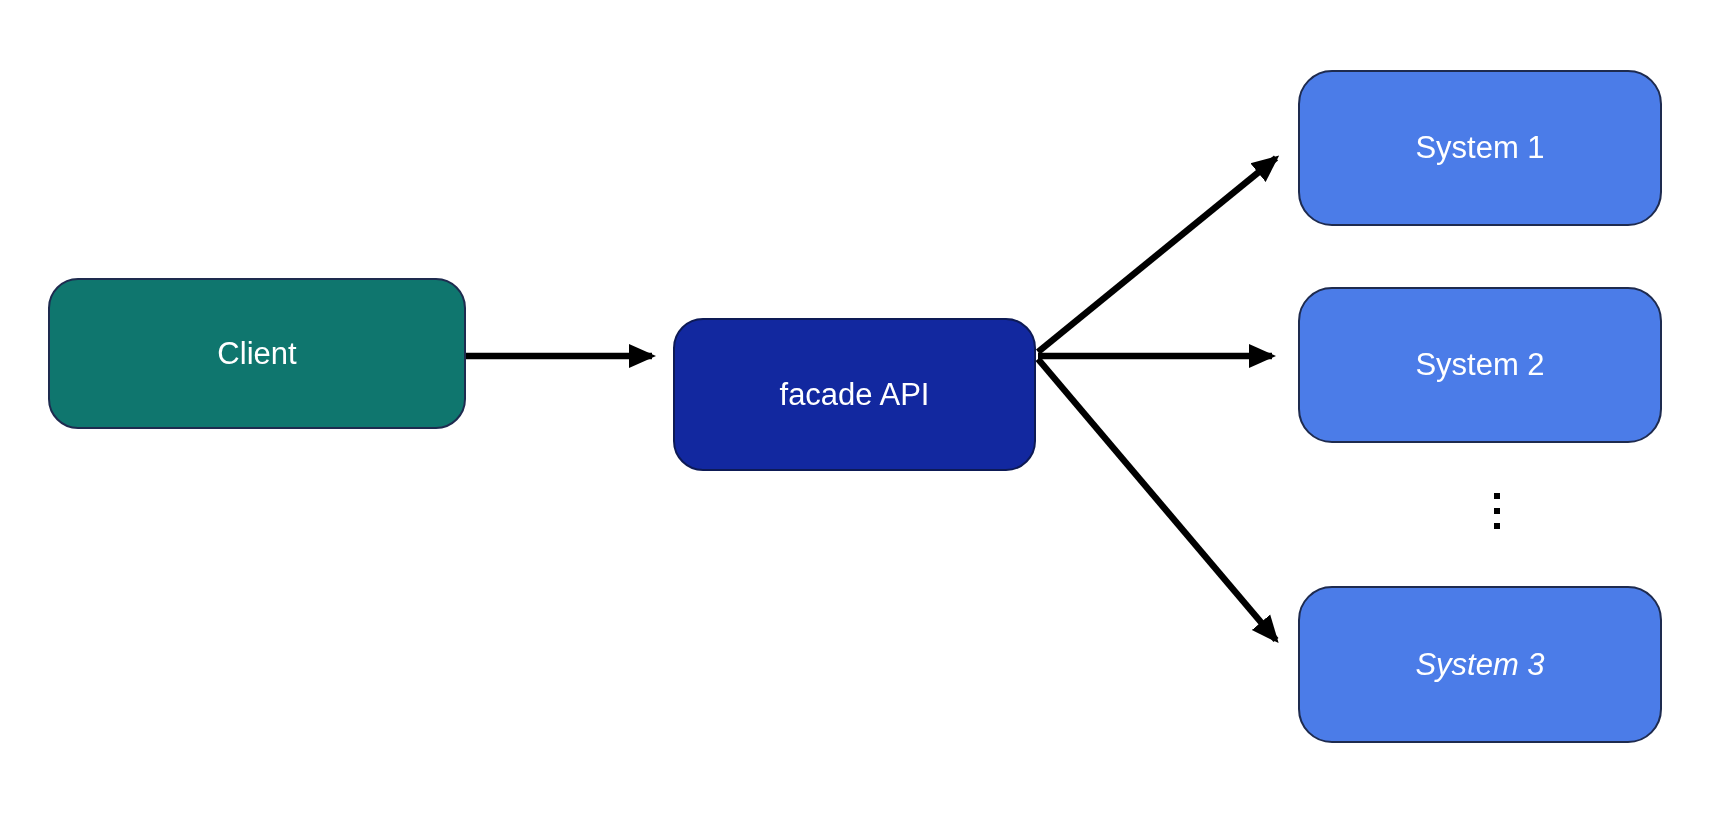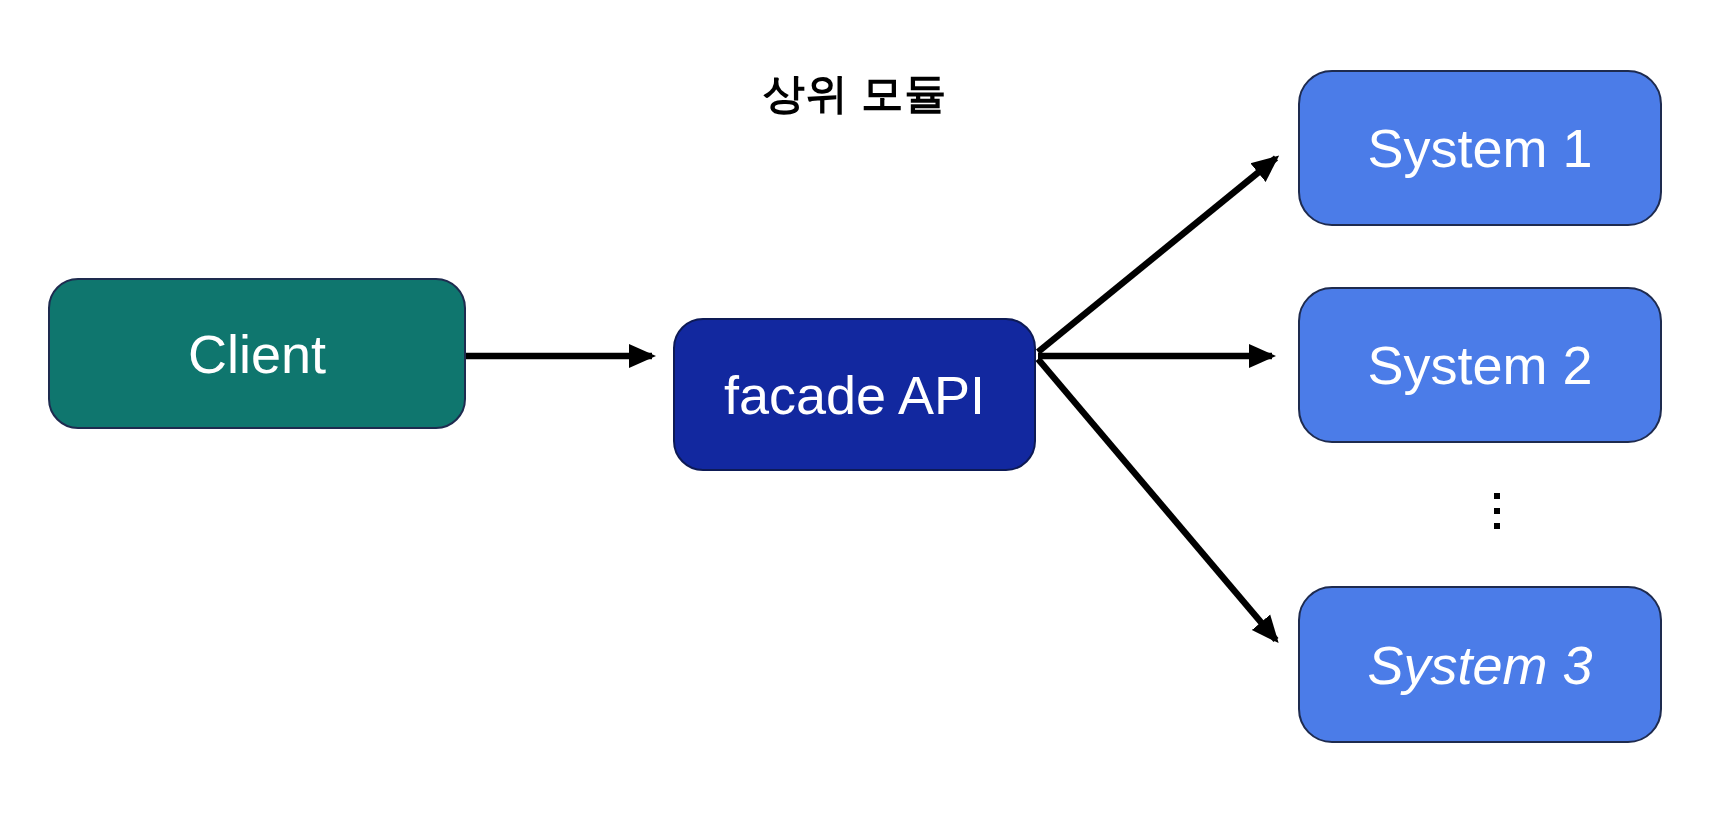--- a/index.html
+++ b/index.html
@@ -36,21 +36,21 @@
   .label-super { left: 855px; top: 66px; }
   .node {
     position: absolute;
     border-radius: 30px;
     border: 2px solid #1e2b4f;
     box-sizing: border-box;
     display: flex;
     align-items: center;
     justify-content: center;
     color: #ffffff;
-    font-size: 54px;
+    font-size: 31px;
     font-weight: 500;
     white-space: nowrap;
   }
   .node-client {
     left: 48px; top: 278px;
     width: 418px; height: 151px;
     background: #0f766e;
   }
   .node-facade {
     left: 673px; top: 278px;
@@ -93,21 +93,20 @@
         <path d="M0,0.6 L10,5 L0,9.4 z" fill="#000000"></path>
       </marker>
     </defs>
     <line x1="412" y1="356" x2="652" y2="356" stroke="#000000" stroke-width="6.5" marker-end="url(#arrowhead)"></line>
     <line x1="1038" y1="352" x2="1276" y2="158" stroke="#000000" stroke-width="6.5" marker-end="url(#arrowhead)"></line>
     <line x1="1038" y1="356" x2="1272" y2="356" stroke="#000000" stroke-width="6.5" marker-end="url(#arrowhead)"></line>
     <line x1="1038" y1="359" x2="1276" y2="640" stroke="#000000" stroke-width="6.5" marker-end="url(#arrowhead)"></line>
   </svg>
 
 
-  <div class="col-label label-super">상위 모듈</div>
 
   <div class="node node-client">
     <span>Client</span>
   </div>
 
   <div class="node node-facade">
     <span>facade API</span>
   </div>
 
   <div class="node node-system node-system1">

